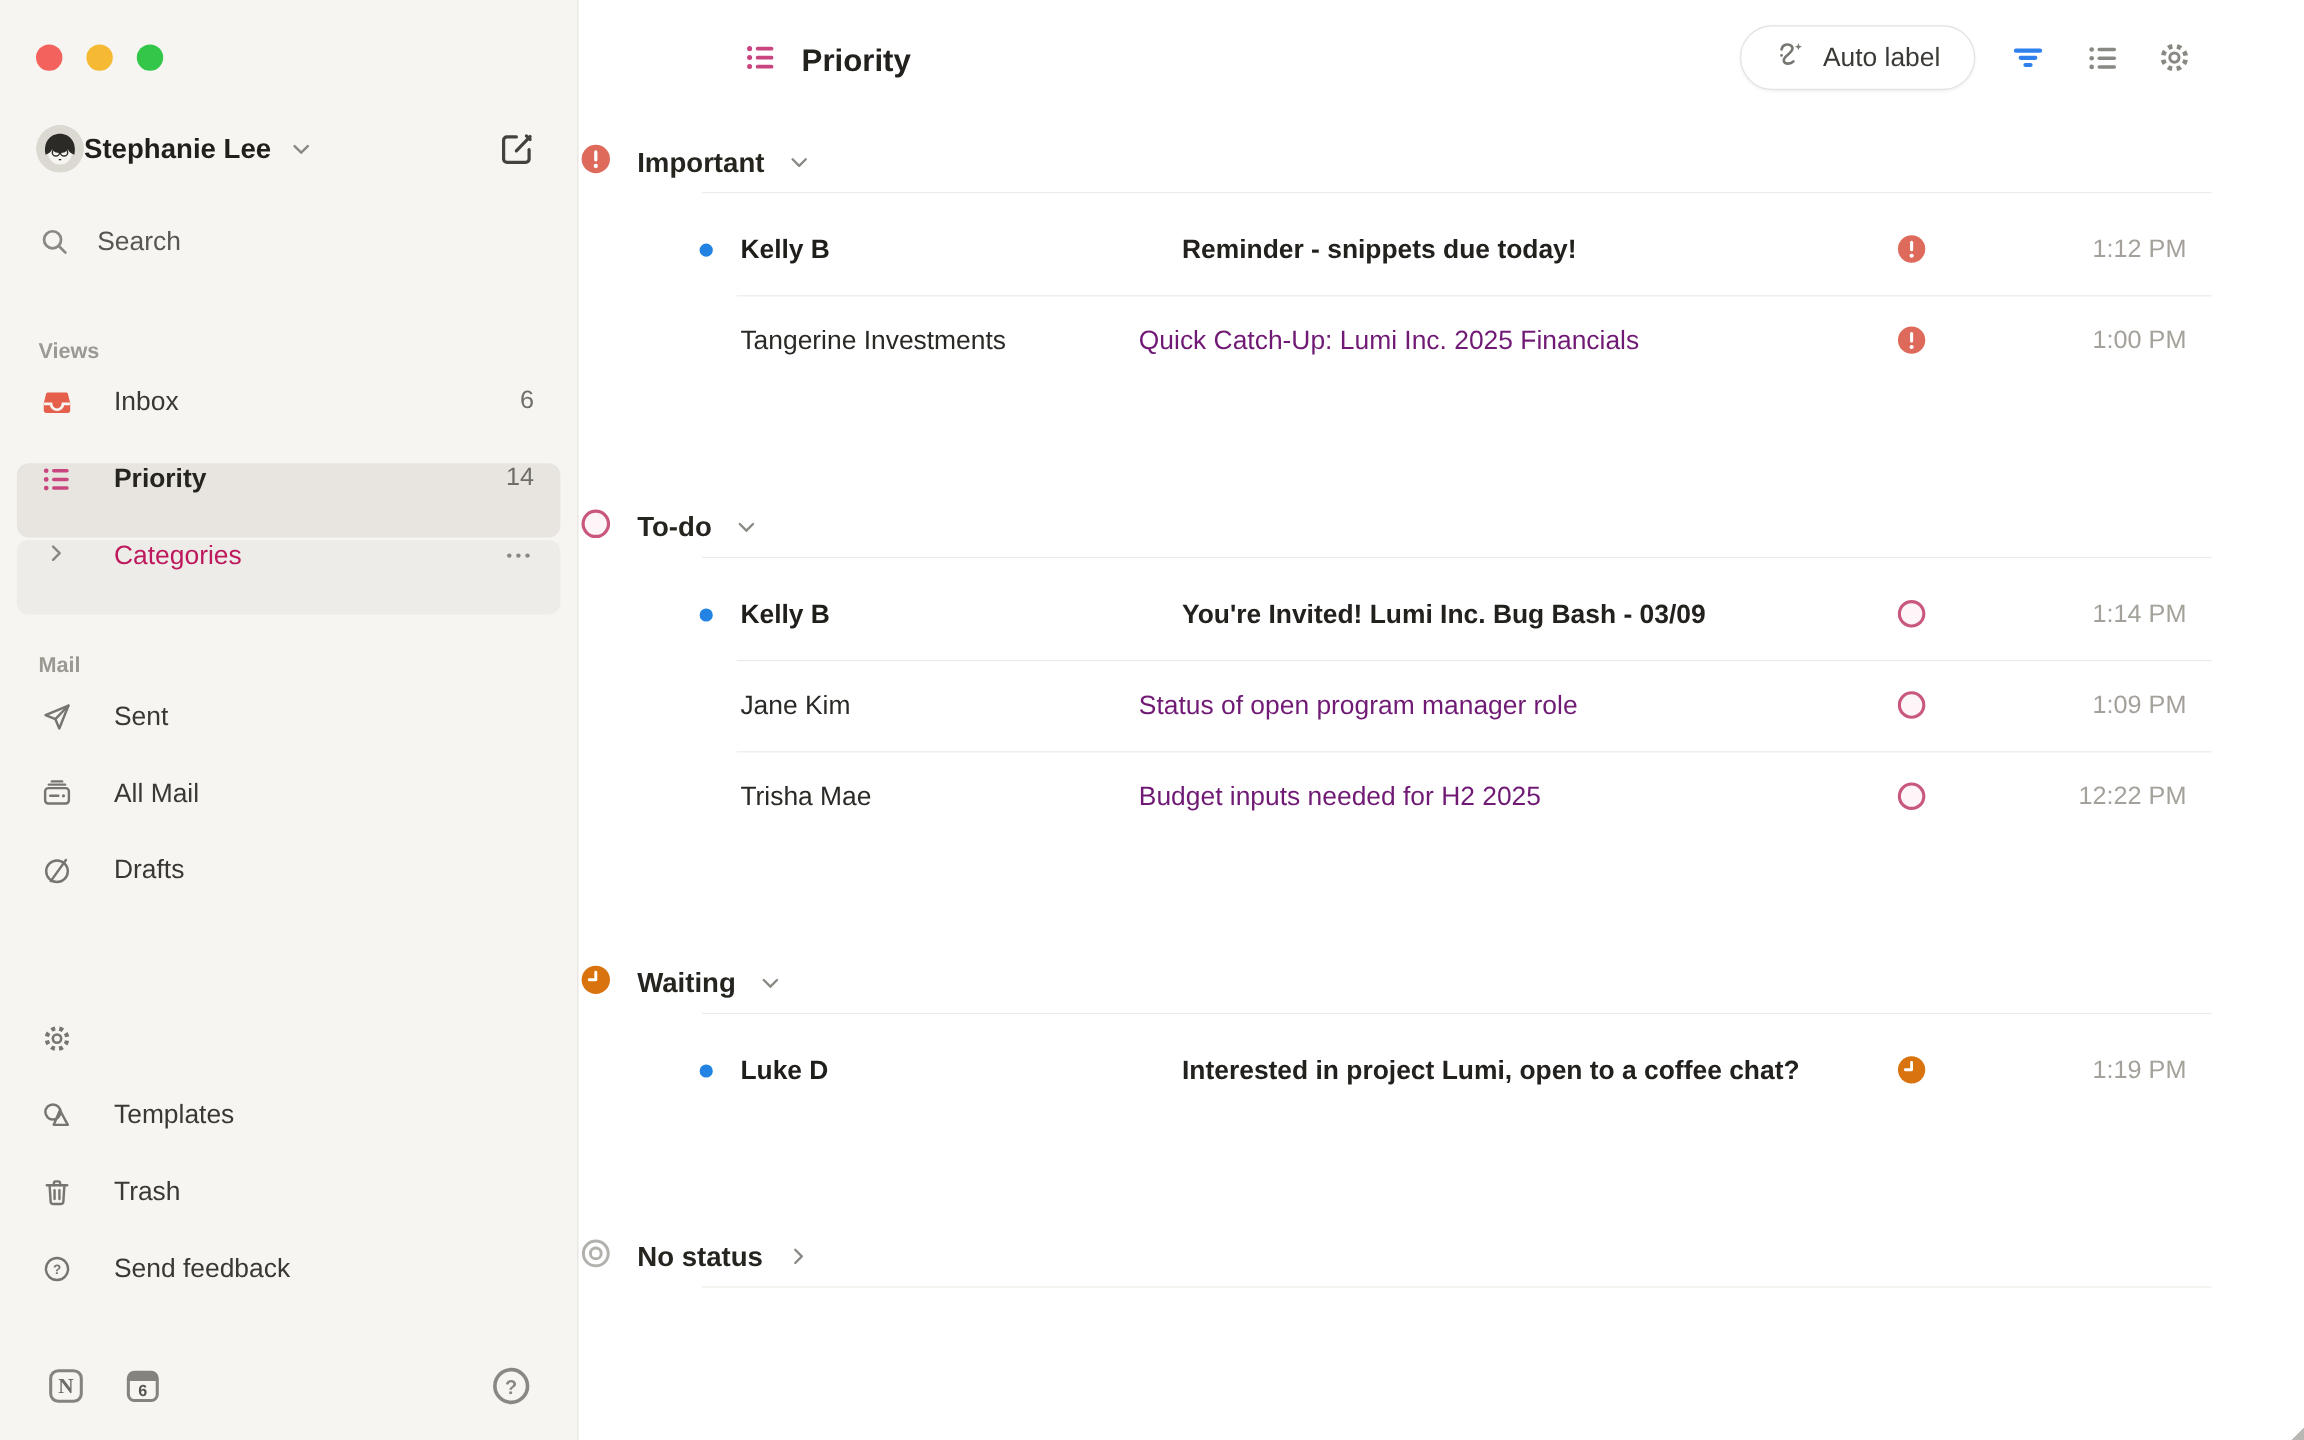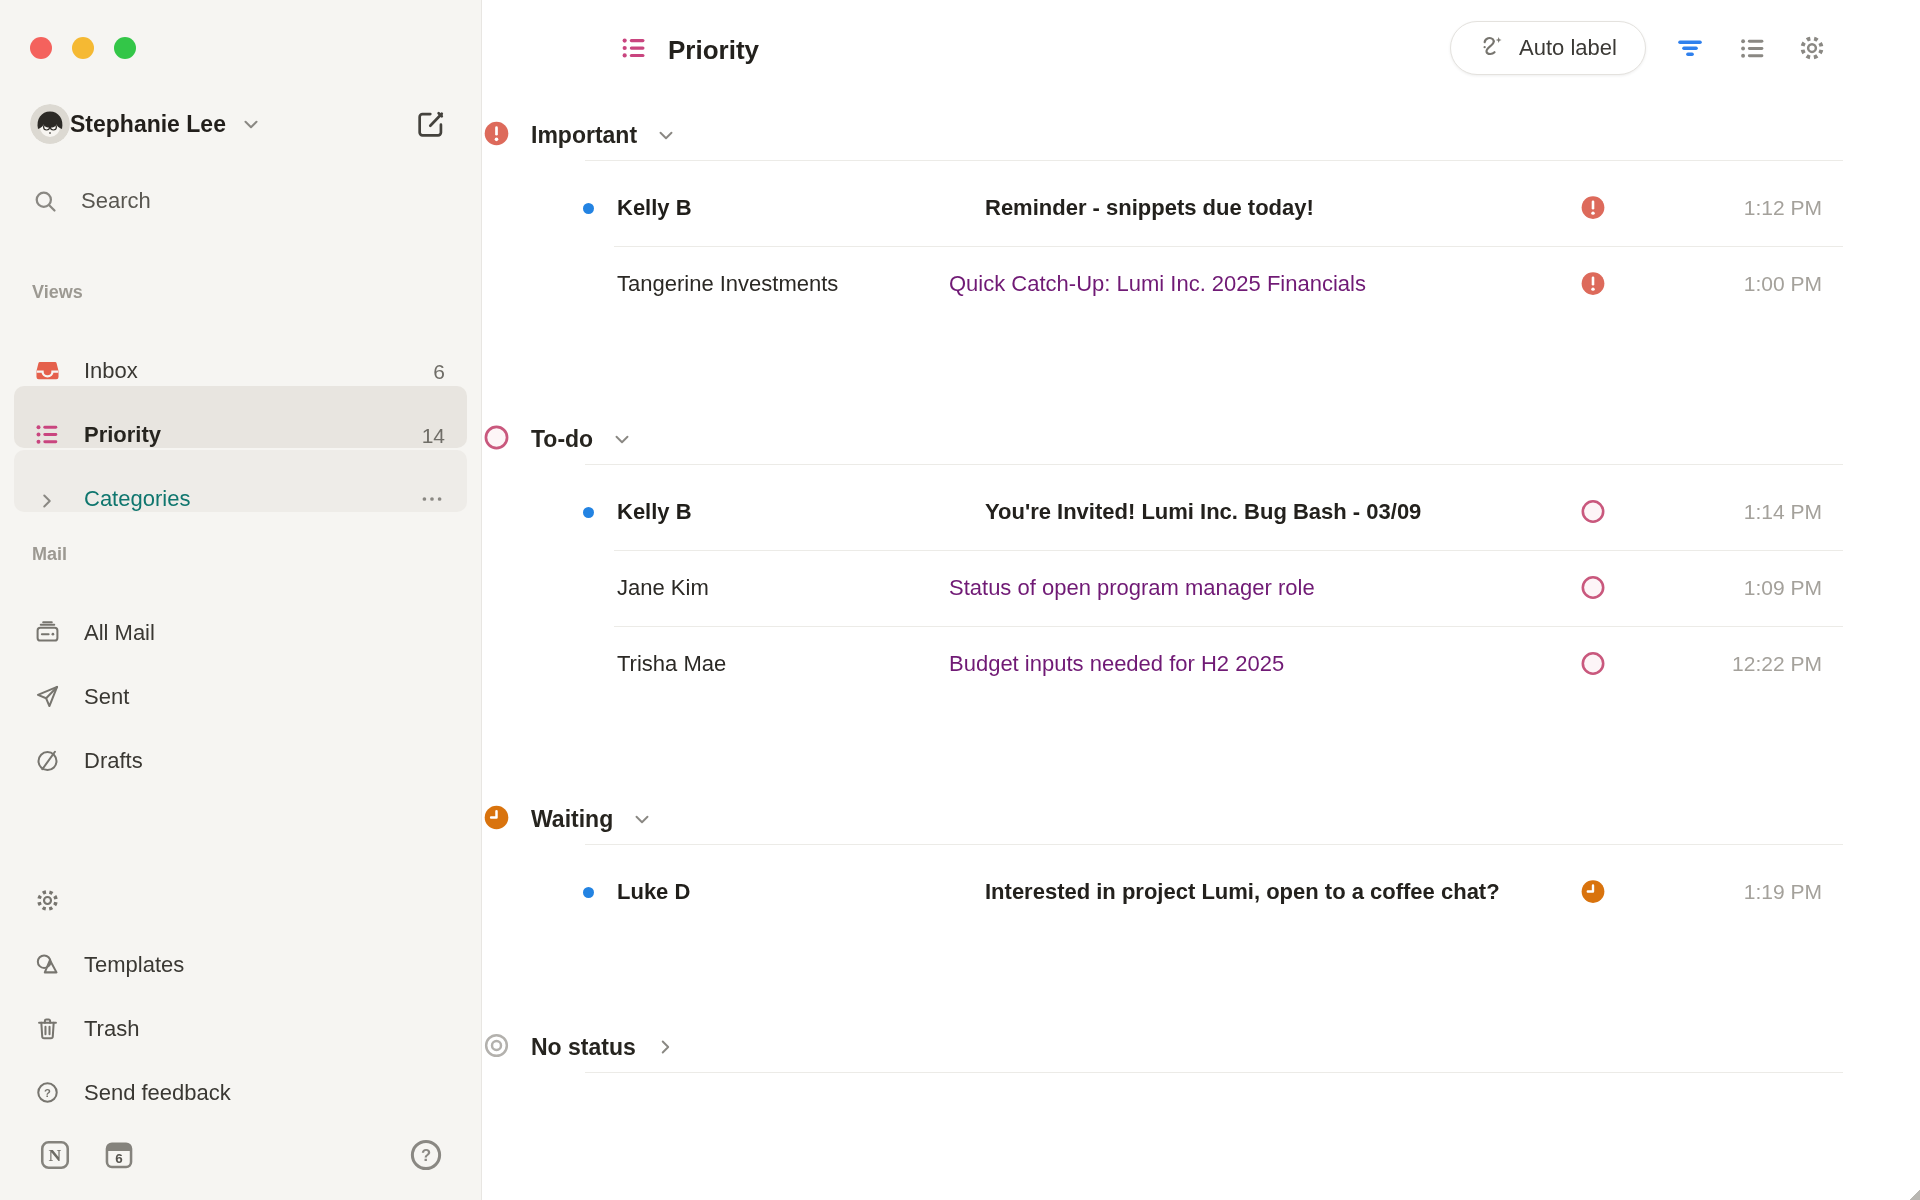--- a/index.html
+++ b/index.html
@@ -23,30 +23,30 @@
   .search-row { position:absolute; top:180px; left:32px; height:42px; display:flex;
                 align-items:center; font-size:22px; color:#585650; }
   .search-row .icon { margin-right:22px; display:flex; }
 
   .nav-block { position:absolute; left:14px; right:14px; }
   .nav-block.sec-0 { top:282px; }
   .nav-block.sec-1 { top:544px; }
   .nav-block.util  { top:852px; }
   .section-label { font-size:18px; font-weight:600; color:#9c9992; padding-left:18px;
                    height:20px; margin-bottom:20px; }
-  .nav-item { height:62px; margin-bottom:2px; display:flex; align-items:flex-end;
+  .nav-item { height:62px; margin-bottom:2px; display:flex; align-items:flex-start;
               padding:0 22px 0 18px; border-radius:10px; font-size:22px; color:#3a3833;
-              cursor:default; }
+              cursor:default;gap:11px; }
   .nav-item .icon-cell { width:30px; display:flex; justify-content:center; margin-right:22px; }
   .nav-item .lbl { flex:1; }
   .nav-item .count { font-size:21px; color:#6f6d67; }
   .nav-item.selected { background:#e8e5e0; }
   .nav-item.selected .lbl { font-weight:600; color:#26241f; }
   .nav-item.highlight { background:#eeece8; }
-  .nav-item.highlight .lbl { color:#0f766e; }
+  .nav-item.highlight .lbl { color:#be185d; }
   .nav-item .trailing { display:flex; }
 
   .sidebar-footer { position:absolute; left:0; right:0; top:1138px; height:44px; }
   .foot-ic { position:absolute; top:0; display:flex; align-items:center; justify-content:center; }
   .foot-n { left:38px; width:34px; height:34px; }
   .foot-cal { left:102px; width:34px; height:34px; }
   .foot-help { left:407px; width:38px; height:38px; top:-2px; }
 
   
   .main { position:absolute; left:483px; top:0; width:1437px; height:1200px; background:#fff; }
@@ -177,38 +177,38 @@
             <circle cx="12" cy="12" r="1.7"></circle>
             <circle cx="19" cy="12" r="1.7"></circle>
           </svg>
         </span>
       </div>
     </div>
   <div class="nav-block sec-1" id="nav-sec-1">
       <div class="section-label">Mail</div>
       <div class="nav-item">
       <span class="icon-cell">
+          <svg viewBox="0 0 24 24" width="27" height="27" fill="none" stroke="#77756f" stroke-width="1.8" stroke-linejoin="round" stroke-linecap="round">
+      <path d="M20.5 3.5 3.5 10.6l7.3 3 2.9 6.9z"></path>
+            <path d="M10.8 13.6 20.5 3.5"></path>
+          </svg>
+        </span>
+      <span class="lbl">Sent</span>
+      </div>
+      <div class="nav-item">
+      <span class="icon-cell">
           <svg viewBox="0 0 24 24" width="27" height="27" fill="none" stroke="#77756f" stroke-width="1.8" stroke-linecap="round">
       <rect x="3.2" y="7.8" width="17.6" height="11.4" rx="2.4"></rect>
             <line x1="7" y1="13.5" x2="13" y2="13.5"></line>
             <circle cx="16.8" cy="13.5" r="1.2" fill="#77756f" stroke="none"></circle>
       <path d="M6 5.2h12"></path>
             <path d="M8.2 2.8h7.6"></path>
           </svg>
         </span>
       <span class="lbl">All Mail</span>
-      </div>
-      <div class="nav-item">
-      <span class="icon-cell">
-          <svg viewBox="0 0 24 24" width="27" height="27" fill="none" stroke="#77756f" stroke-width="1.8" stroke-linejoin="round" stroke-linecap="round">
-      <path d="M20.5 3.5 3.5 10.6l7.3 3 2.9 6.9z"></path>
-            <path d="M10.8 13.6 20.5 3.5"></path>
-          </svg>
-        </span>
-      <span class="lbl">Sent</span>
       </div>
       <div class="nav-item">
       <span class="icon-cell">
           <svg viewBox="0 0 24 24" width="27" height="27" fill="none" stroke="#77756f" stroke-width="1.8" stroke-linecap="round">
       <circle cx="12" cy="12.5" r="8"></circle>
             <path d="M18.6 4.2 7.4 19.8"></path>
           </svg>
         </span>
       <span class="lbl">Drafts</span>
       </div>

